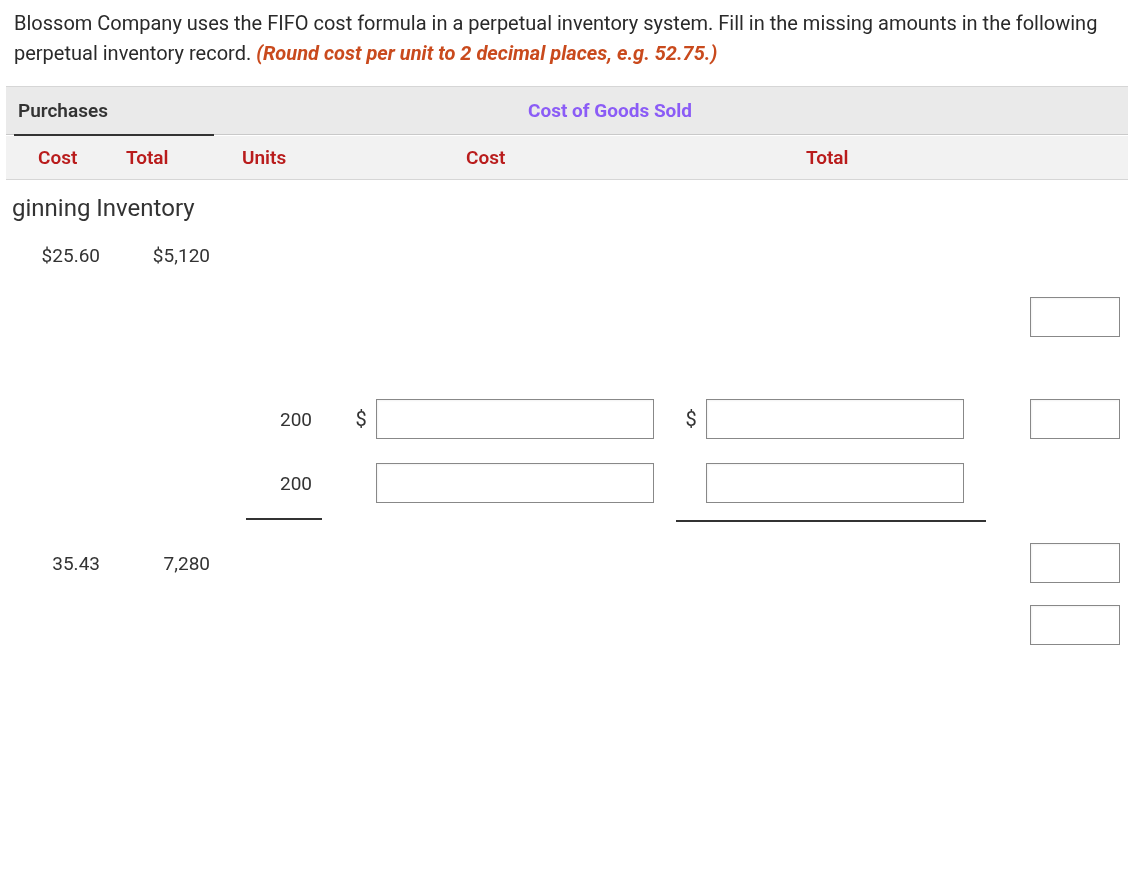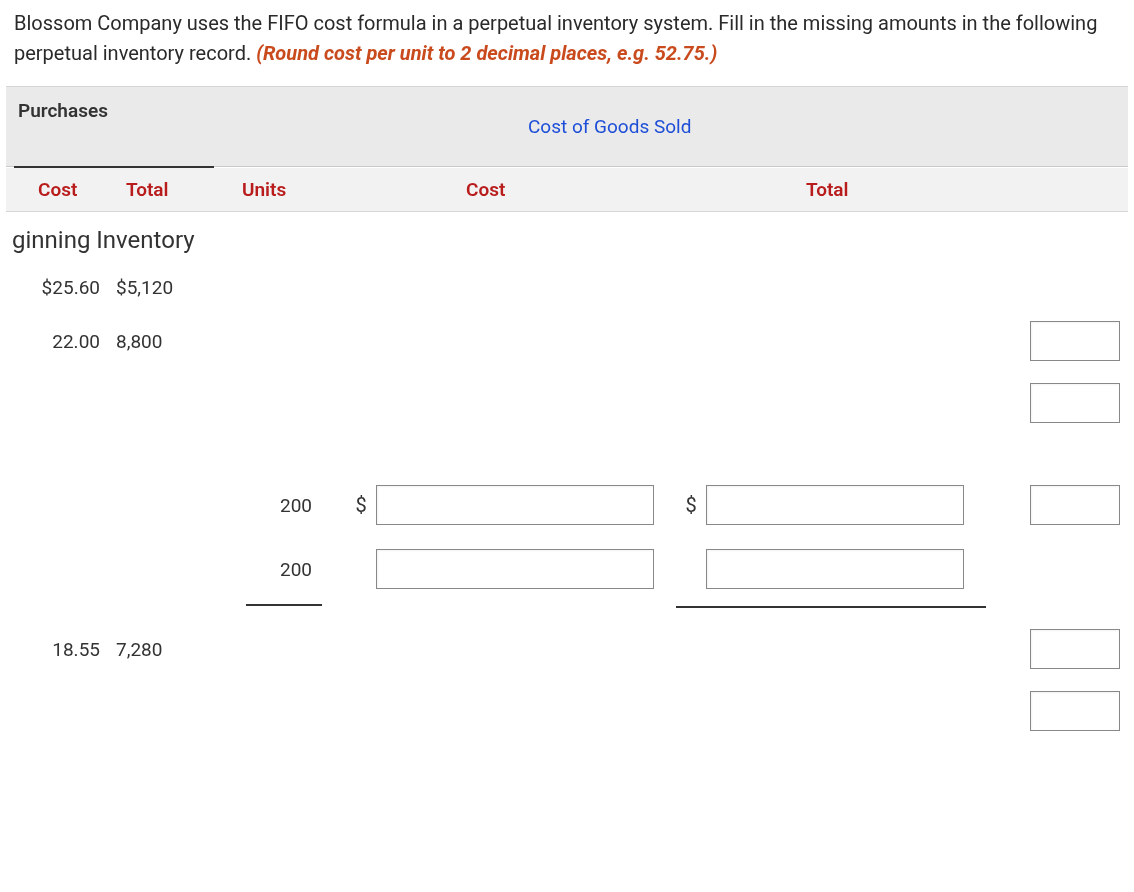--- a/index.html
+++ b/index.html
@@ -37,23 +37,23 @@
       border-bottom: 1px solid #c9c9c9;
     }
     .hdr-group-purchases {
       width: 220px;
       padding: 12px 12px;
       font-weight: 600;
       color: #333;
     }
     .hdr-group-cogs {
       margin-left: 290px;
-      padding: 28px 12px;
-      font-weight: 400;
-      color: #1d4ed8;
+      padding: 12px 12px;
+      font-weight: 700;
+      color: #8b5cf6;
     }
     .hdr-row2 {
       display: flex;
       align-items: center;
       background: #f2f2f2;
       border-bottom: 1px solid #d6d6d6;
       padding: 10px 0;
       font-weight: 600;
       color: #b91c1c;
     }
@@ -79,21 +79,21 @@
       align-items: center;
       min-height: 54px;
     }
     .cell-cost-p {
       width: 110px;
       text-align: right;
       padding-right: 16px;
     }
     .cell-total-p {
       width: 110px;
-      text-align: left;
+      text-align: right;
       padding-right: 16px;
     }
     .cell-units {
       width: 120px;
       text-align: right;
       padding-right: 34px;
     }
     .cell-dollar {
       width: 30px;
       text-align: center;
@@ -166,27 +166,20 @@
   </div>
 
   <div class="body-area">
     <div class="beg-inv">ginning Inventory</div>
 
     <div class="row">
       <div class="cell-cost-p">$25.60</div>
       <div class="cell-total-p">$5,120</div>
     </div>
 
-    <div class="row">
-      <div class="cell-cost-p">22.00</div>
-      <div class="cell-total-p">8,800</div>
-      <div class="cell-right-inputs">
-        <input class="text-field w-small" value="" style="">
-      </div>
-    </div>
 
     <div class="row" style="min-height:70px;">
       <div class="cell-cost-p"></div>
       <div class="cell-total-p"></div>
       <div class="cell-right-inputs">
         <input class="text-field w-small" value="" style="">
       </div>
     </div>
 
     <div class="spacer-row"></div>
@@ -223,21 +216,21 @@
     </div>
 
     <div style="height:8px;"></div>
     <div class="units-underline"></div>
     <div class="total-underline-wrap">
       <div class="total-underline"></div>
     </div>
 
 
     <div class="row" style="margin-top:14px;">
-      <div class="cell-cost-p">18.55</div>
+      <div class="cell-cost-p">35.43</div>
       <div class="cell-total-p">7,280</div>
       <div class="cell-right-inputs">
         <input class="text-field w-small" value="" style="">
       </div>
     </div>
 
     <div class="row" style="min-height:70px;">
       <div class="cell-cost-p"></div>
       <div class="cell-total-p"></div>
       <div class="cell-right-inputs">

